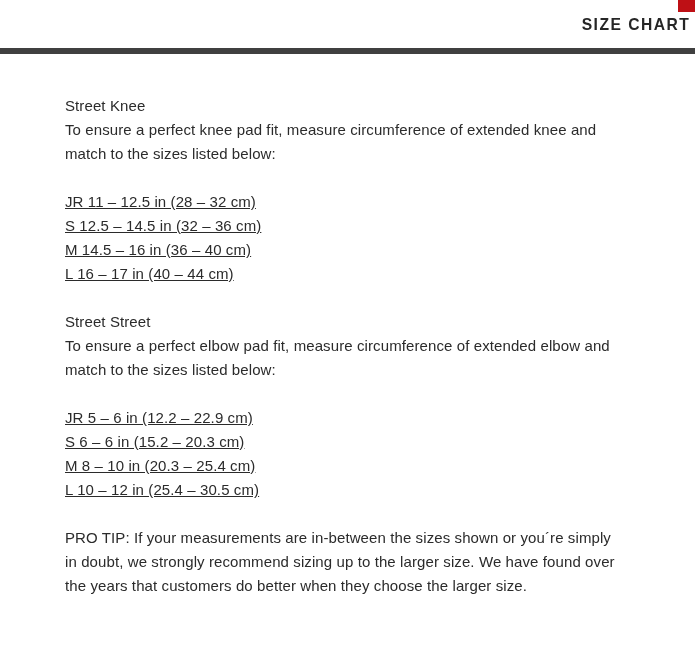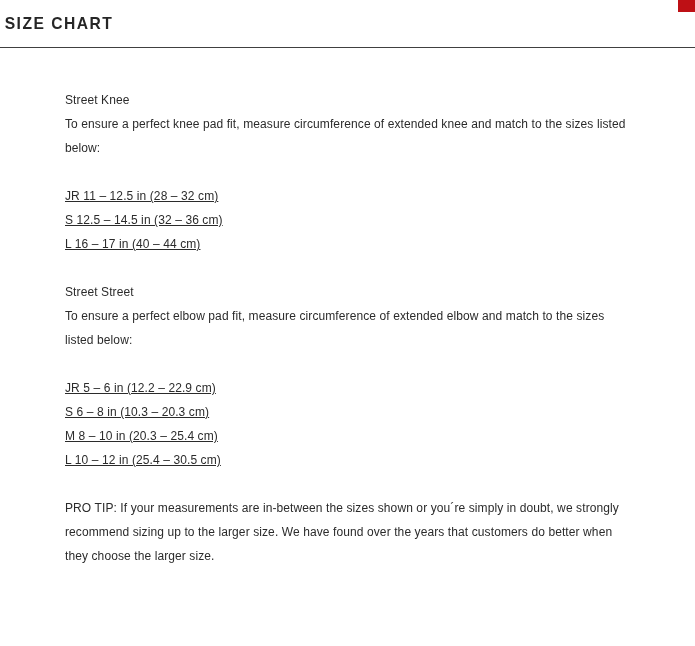--- a/index.html
+++ b/index.html
@@ -12,26 +12,26 @@
     background: #ffffff;
     font-family: "Liberation Sans", sans-serif;
     color: #2b2b2b;
     overflow: hidden;
     position: relative;
   }
 
   
   .modal-header {
     position: relative;
-    height: 48px;
+    height: 54px;
     box-sizing: border-box;
     display: flex;
     align-items: center;
-    justify-content: flex-start;
-    border-bottom: 1px solid #404040;
+    justify-content: flex-end;
+    border-bottom: 6px solid #404040;
   }
   .modal-title {
     font-size: 17px;
     font-weight: bold;
     letter-spacing: 1.6px;
     color: #262626;
     text-transform: uppercase;
     line-height: 1;
     transform: scaleX(0.92);
     transform-origin: center;
@@ -50,21 +50,21 @@
     padding: 40px 65px 0 65px;
     box-sizing: border-box;
   }
   .section {
     margin-bottom: 24px;
   }
   .section-heading,
   .section-intro,
   .size-line,
   .pro-tip {
-    font-size: 12px;
+    font-size: 15px;
     line-height: 24px;
     color: #2b2b2b;
     margin: 0;
     letter-spacing: 0.1px;
   }
   .section-intro {
     max-width: 565px;
   }
   .size-list {
     margin: 24px 0 0 0;
@@ -88,30 +88,31 @@
 </div>
 
 <div class="modal-body">
 
   <div class="section">
     <p class="section-heading">Street Knee</p>
     <p class="section-intro">To ensure a perfect knee pad fit, measure circumference of extended knee and match to the sizes listed below:</p>
     <ul class="size-list">
       <li class="size-line">JR 11 – 12.5 in (28 – 32 cm)</li>
       <li class="size-line">S 12.5 – 14.5 in (32 – 36 cm)</li>
+      <li class="size-line">M 14.5 – 16 in (36 – 40 cm)</li>
       <li class="size-line">L 16 – 17 in (40 – 44 cm)</li>
     </ul>
   </div>
 
   <div class="section">
     <p class="section-heading">Street Street</p>
     <p class="section-intro">To ensure a perfect elbow pad fit, measure circumference of extended elbow and match to the sizes listed below:</p>
     <ul class="size-list">
       <li class="size-line">JR 5 – 6 in (12.2 – 22.9 cm)</li>
-      <li class="size-line">S 6 – 8 in (10.3 – 20.3 cm)</li>
+      <li class="size-line">S 6 – 6 in (15.2 – 20.3 cm)</li>
       <li class="size-line">M 8 – 10 in (20.3 – 25.4 cm)</li>
       <li class="size-line">L 10 – 12 in (25.4 – 30.5 cm)</li>
     </ul>
   </div>
 
   <p class="pro-tip">PRO TIP: If your measurements are in-between the sizes shown or you´re simply in doubt, we strongly recommend sizing up to the larger size. We have found over the years that customers do better when they choose the larger size.</p>
 
 </div>
 
 </body></html>

